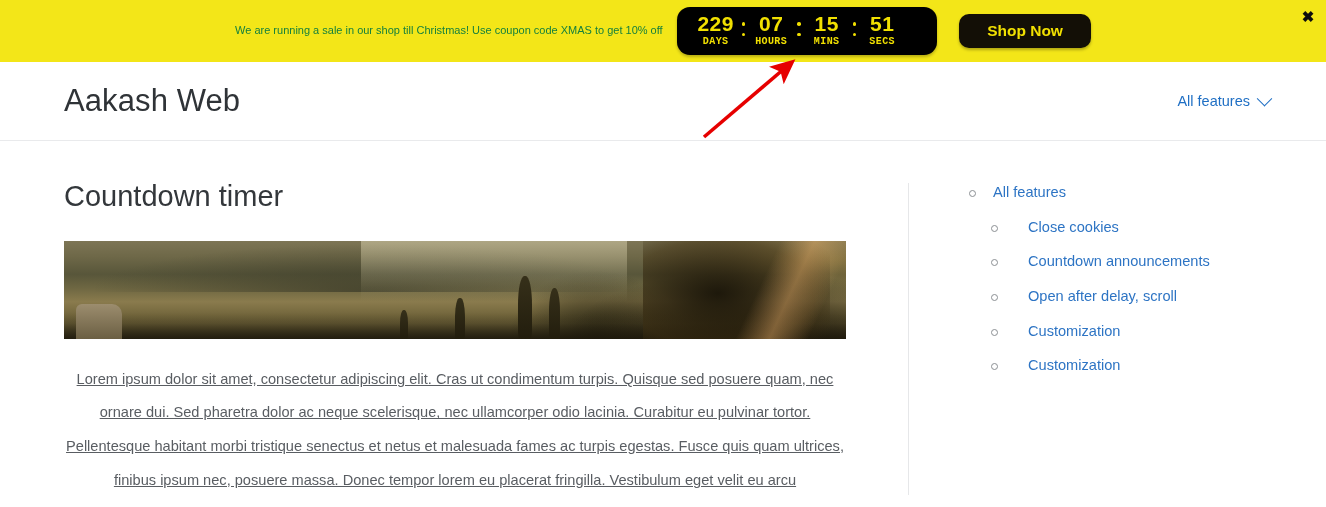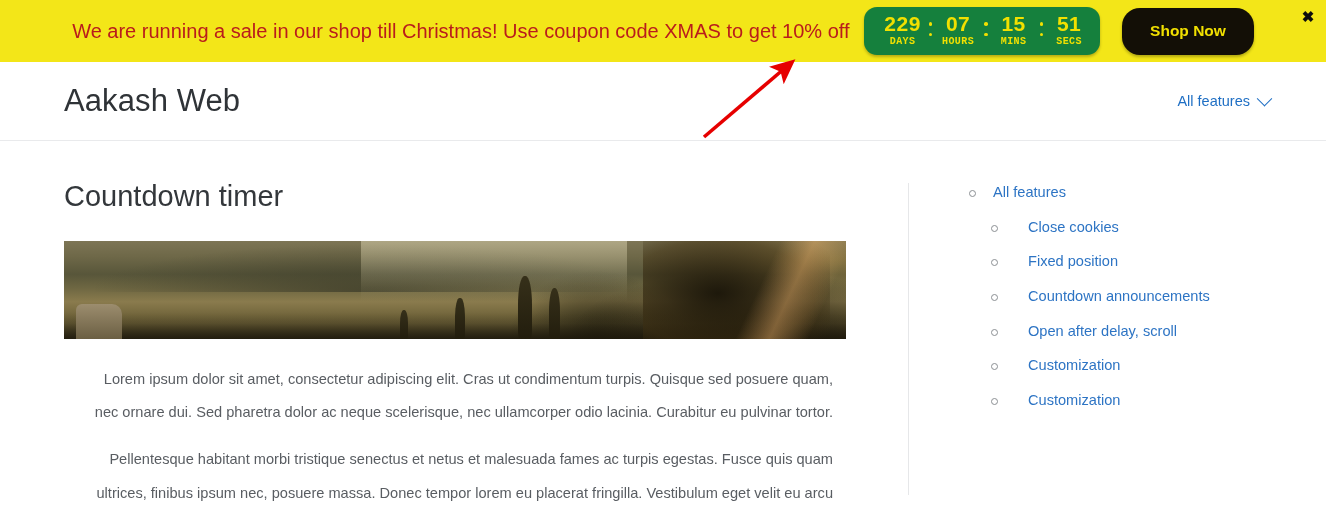--- a/index.html
+++ b/index.html
@@ -21,33 +21,33 @@
     width: 1326px; height: 62px;
     background: #f3e618;
     display: flex; align-items: center; justify-content: center;
     gap: 0;
   }
   .announce-inner {
     display: flex; align-items: center; justify-content: center;
     gap: 0; width: 100%; padding: 0 16px;
   }
   .announce-text {
-    font-size: 20px;
-    color: #b91c1c;
+    font-size: 11px;
+    color: #15803d;
     line-height: 1.2;
     white-space: nowrap;
     margin-right: 14px;
   }
 
   
   .countdown {
-    background: #15803d;
+    background: #000000;
     border-radius: 13px;
     height: 48px;
-    padding: 4px 8px 5px 16px;
+    padding: 4px 32px 5px 16px;
     display: flex; align-items: center;
     gap: 0;
     box-shadow: 0 2px 3px rgba(0,0,0,0.25);
   }
   .cd-unit {
     display: flex; flex-direction: column; align-items: center; justify-content: center;
     min-width: 46px;
     padding: 0 3px;
   }
   .cd-num {
@@ -64,22 +64,22 @@
   }
   .cd-sep i {
     display:block; width: 3.5px; height: 3.5px; background: #f1e000; border-radius: 50%;
   }
 
   .shop-now {
     margin-left: 22px;
     background: #130f06;
     color: #f1e000;
     border: none;
-    border-radius: 18px;
-    height: 47px;
+    border-radius: 10px;
+    height: 34px;
     padding: 0 28px;
     font-size: 15.5px;
     font-weight: bold;
     font-family: "Liberation Sans", sans-serif;
     cursor: pointer;
     box-shadow: 0 2px 3px rgba(0,0,0,0.28);
     white-space: nowrap;
   }
 
   .announce-close {
@@ -173,21 +173,21 @@
     background: linear-gradient(to bottom, #9c8d6e, #6b5f43);
     border-radius: 6px 10px 0 0;
   }
   .hero .sunray {
     position:absolute; right:0; top:0; width:16%; height:100%;
     background: linear-gradient(115deg, rgba(0,0,0,0) 35%, rgba(240,180,110,0.42) 55%, rgba(0,0,0,0) 78%);
   }
 
   .body-copy {
     font-size: 14.6px; color: #595d62; line-height: 2.3;
-    margin: 13px; text-align: right;
+    margin: 0; text-align: center; text-decoration: underline;
   }
 
   
   .sidebar {
     position: absolute; left: 908px; top: 54px;
     width: 400px; height: 312px;
     border-left: 1px solid #e6e7e9;
     padding-left: 0;
   }
   ul.feat-list { list-style: none; margin: 0; padding: 0; }
@@ -302,24 +302,20 @@
           <span class="bullet"></span>
           <a class="feat-link" href="#">All features</a>
         </li>
 
 
         <li class="feat-sub">
           <span class="bullet"></span>
           <a class="feat-link" href="#">Close cookies</a>
         </li>
 
-        <li class="feat-sub">
-          <span class="bullet"></span>
-          <a class="feat-link" href="#">Fixed position</a>
-        </li>
 
         <li class="feat-sub">
           <span class="bullet"></span>
           <a class="feat-link" href="#">Countdown announcements</a>
         </li>
 
         <li class="feat-sub">
           <span class="bullet"></span>
           <a class="feat-link" href="#">Open after delay, scroll</a>
         </li>

